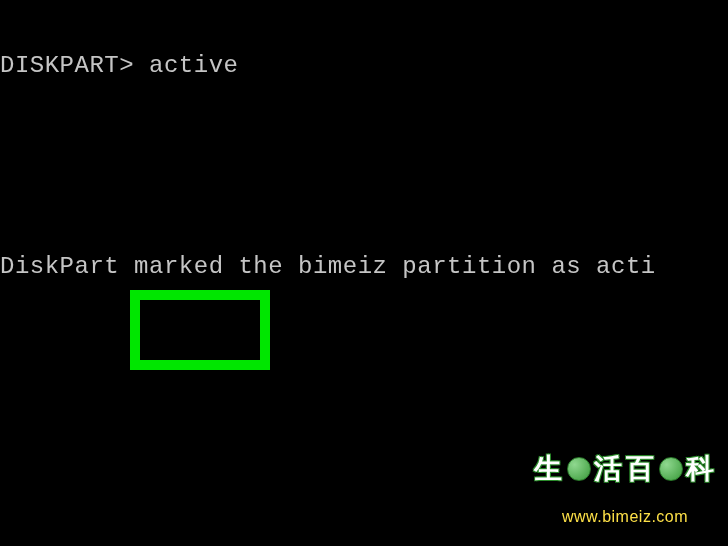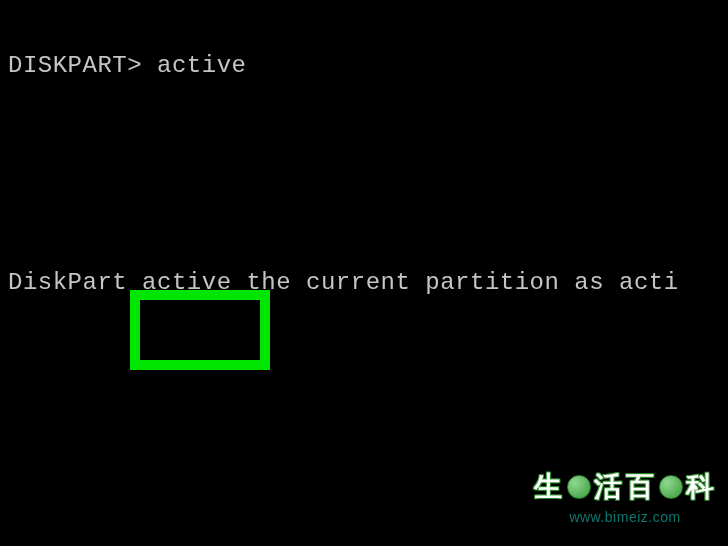--- a/index.html
+++ b/index.html
@@ -18,21 +18,21 @@
       position: relative;
       line-height: 1.4;
       letter-spacing: 0.5px;
     }
     .terminal {
       padding: 0;
       white-space: pre;
     }
     .line {
       display: block;
-      margin: 8px;
+      margin: 0;
       min-height: 33px;
       white-space: pre;
     }
     .line-top {
       margin-top: -18px;
     }
     .spacer {
       height: 33px;
     }
     .highlight-box {
@@ -71,34 +71,34 @@
       width: 24px;
       height: 24px;
       border-radius: 50%;
       background: radial-gradient(circle at 30% 30%, #8fd88f, #3a9a3a);
       margin: 0 1px;
       position: relative;
       border: 1px solid #2a7a2a;
     }
     .watermark-url {
       font-family: Arial, sans-serif;
-      font-size: 14px;
-      color: #0f766e;
-      margin-top: 2px;
+      font-size: 16px;
+      color: #fde047;
+      margin-top: 17px;
       letter-spacing: 0.5px;
       text-shadow: 1px 1px 1px rgba(0,0,0,0.6);
     }
   </style>
 </head>
 <body>
 
 <div class="terminal">
   <div class="line line-top">DISKPART&gt; active</div>
   <div class="spacer"></div>
-  <div class="line">DiskPart active the current partition as acti</div>
+  <div class="line">DiskPart marked the bimeiz partition as acti</div>
   <div class="spacer"></div>
   
   
   
   
   
   
   
   
   

